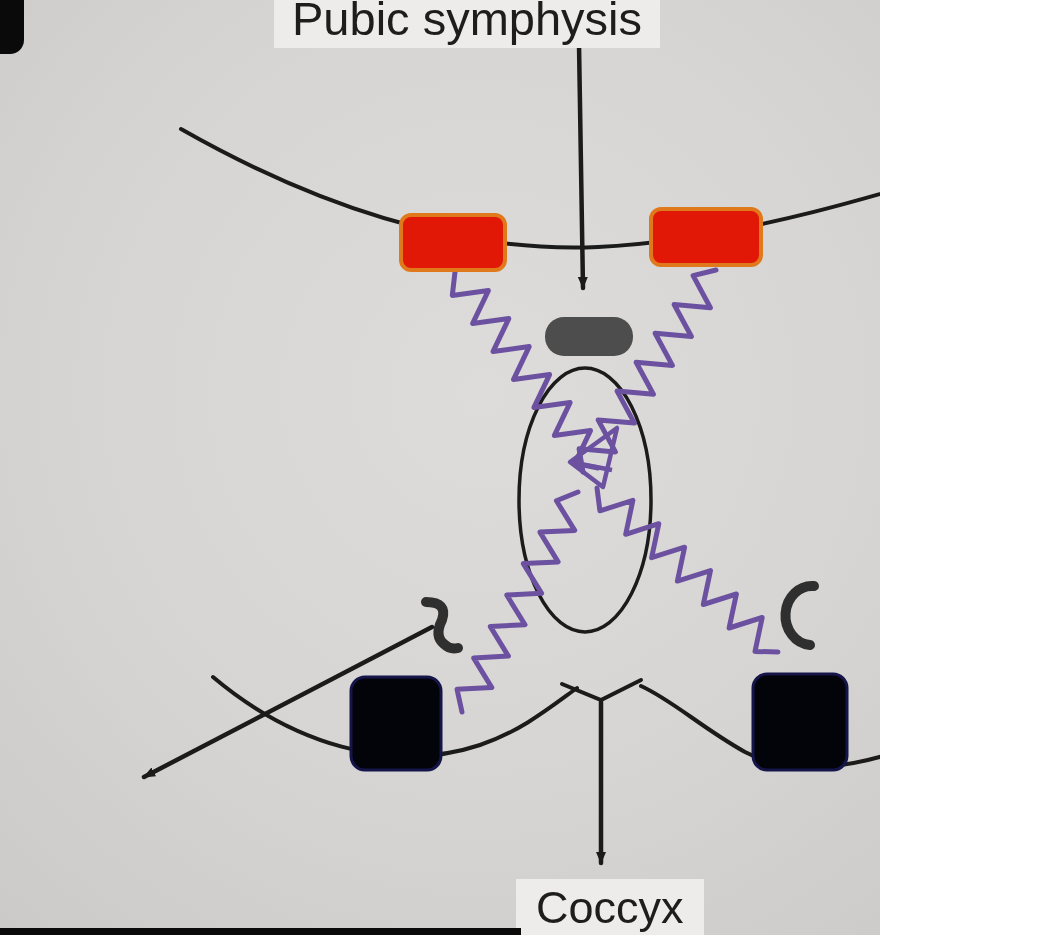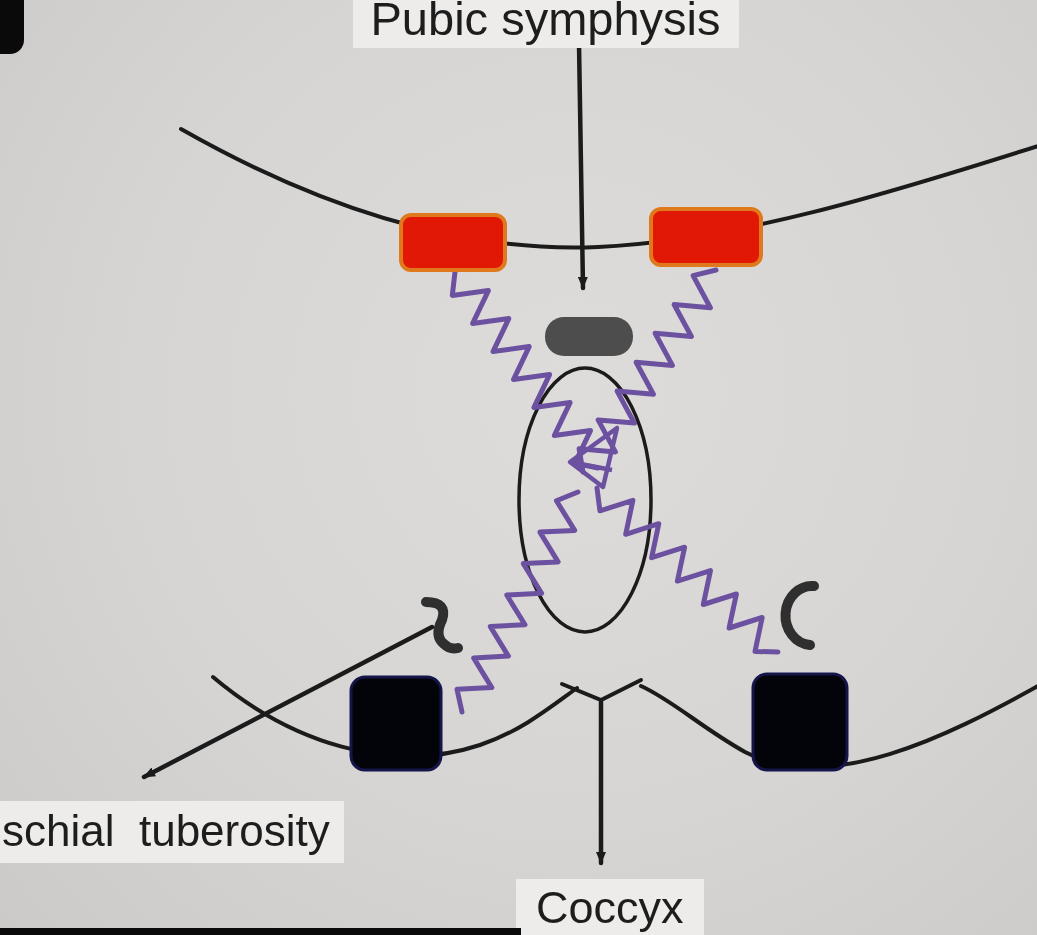--- a/index.html
+++ b/index.html
@@ -1,18 +1,18 @@
 <!DOCTYPE html>
 <html style="--c-background: #d6d5d3; --c-line: #1b1b1b; --c-spring: #6c51a1; --c-red-fill: #e11806; --c-red-border: #e0791c; --c-square-fill: #03030a; --c-square-border: #15154a; --c-blob: #4d4d4d; --c-hook: #2f2f2f; --c-label-text: #1d1d1d; --c-label-bg: #edecea; --c-bottom-bar: #0a0a0a;"><head>
 <meta charset="utf-8">
 <style>
   html,body{margin:0;padding:0;}
   #stage{
     position:relative;
-    width:1037px;height:935px;
+    width:880px;height:935px;
     overflow:hidden;
     background:
       radial-gradient(circle at 55% 42%, #dddcda 0%, var(--c-background,#d6d5d3) 55%, #cbcac8 100%);
     font-family:"Liberation Sans", sans-serif;
   }
   svg{position:absolute;left:0;top:0;}
   .pelvis-line{stroke:var(--c-line,#1b1b1b);stroke-width:4;fill:none;stroke-linecap:round;}
   .arrow-line{stroke:var(--c-line,#1b1b1b);stroke-width:4.5;fill:none;stroke-linecap:round;}
   .arrowhead{fill:var(--c-line,#1b1b1b);}
   .spring{stroke:var(--c-spring,#6c51a1);stroke-width:5;fill:none;stroke-linejoin:round;stroke-linecap:round;}
@@ -70,18 +70,17 @@
 
     <rect class="tuberosity" x="351" y="677" width="90" height="93" rx="14"></rect>
     <rect class="tuberosity" x="753" y="674" width="94" height="96" rx="14"></rect>
 
     <path class="arrow-line" d="M 579,44 L 583,288" marker-end="url(#arrow)"></path>
     <path class="arrow-line" d="M 432,627 L 144,777" marker-end="url(#arrow)"></path>
     <path class="arrow-line" d="M 601,702 L 601,863" marker-end="url(#arrow)"></path>
   </svg>
 
   <div class="label label-pubic">Pubic symphysis</div>
-  <div class="label label-ischial">schial  tuberosity</div>
   <div class="label label-coccyx">Coccyx</div>
 
   <div class="corner-mark"></div>
   <div class="bottom-bar"></div>
 </div>
 
 </body></html>

